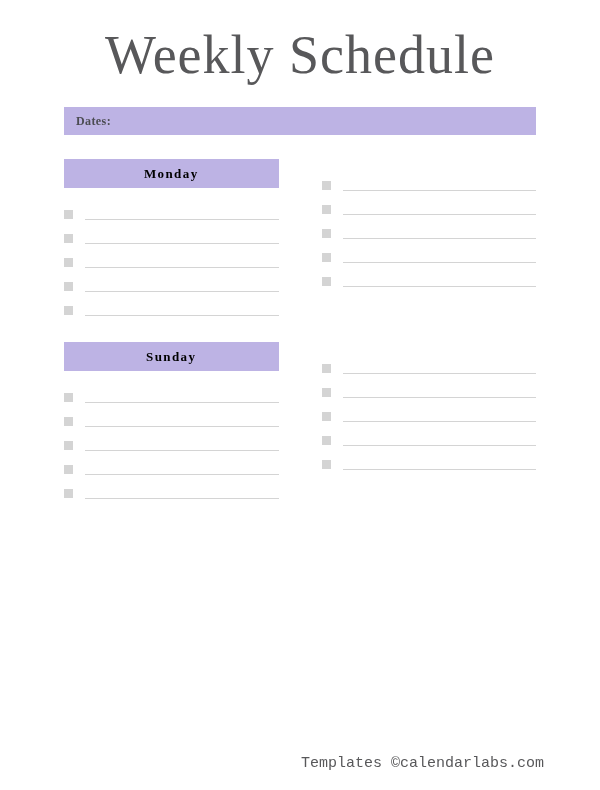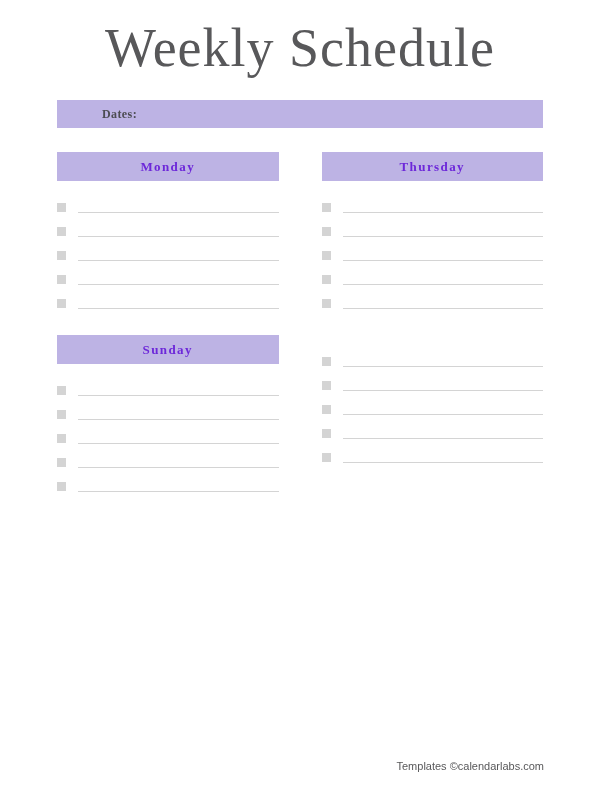--- a/index.html
+++ b/index.html
@@ -13,21 +13,21 @@
     font-family: "Liberation Serif", serif;
     color: #58585a;
     position: relative;
     overflow: hidden;
   }
   .page {
     position: relative;
     width: 600px;
     height: 790px;
     box-sizing: border-box;
-    padding: 1px;
+    padding: 8px;
   }
   .title {
     text-align: center;
     font-family: "Liberation Serif", serif;
     font-size: 54px;
     font-weight: normal;
     color: #58585a;
     letter-spacing: 1px;
     margin: 0;
     padding-top: 18px;
@@ -41,42 +41,41 @@
     align-items: center;
     padding-left: 12px;
     box-sizing: border-box;
   }
   .dates-label {
     font-family: "Liberation Serif", serif;
     font-size: 12px;
     font-weight: bold;
     color: #4c4c52;
     letter-spacing: 0.4px;
-    margin-left: 33px;
   }
   .grid {
     margin: 24px 56px 0 56px;
     display: grid;
     grid-template-columns: 1fr 1fr;
     column-gap: 43px;
     row-gap: 24px;
   }
   .day-block {
     width: 100%;
   }
   .day-header {
     background: #bdb3e4;
     height: 29px;
     display: flex;
     align-items: center;
     justify-content: center;
     font-family: "Liberation Serif", serif;
     font-size: 13px;
     font-weight: bold;
-    color: #6d28d9;
+    color: #000000;
     letter-spacing: 1.4px;
   }
   .lines {
     margin-top: 10px;
   }
   .line-row {
     display: flex;
     align-items: flex-end;
     height: 24px;
   }
@@ -91,22 +90,22 @@
     flex: 1 1 auto;
     height: 1px;
     background: #d4d4d4;
     margin-left: 12px;
     margin-bottom: 2px;
   }
   .footer {
     position: absolute;
     right: 56px;
     bottom: 18px;
-    font-family: Liberation Sans, sans-serif;
-    font-size: 11px;
+    font-family: Liberation Mono, monospace;
+    font-size: 15px;
     color: #58585a;
   }
 </style>
 </head>
 <body>
 
 <div class="page">
 
   <h1 class="title">Weekly Schedule</h1>
 
@@ -134,21 +133,20 @@
             <span class="checkbox"></span>
             <span class="rule"></span>
           </div>
           <div class="line-row">
             <span class="checkbox"></span>
             <span class="rule"></span>
           </div>
         </div>
       </div>
       <div class="day-block">
-        <div class="day-header">Thursday</div>
         <div class="lines">
           <div class="line-row">
             <span class="checkbox"></span>
             <span class="rule"></span>
           </div>
           <div class="line-row">
             <span class="checkbox"></span>
             <span class="rule"></span>
           </div>
           <div class="line-row">

